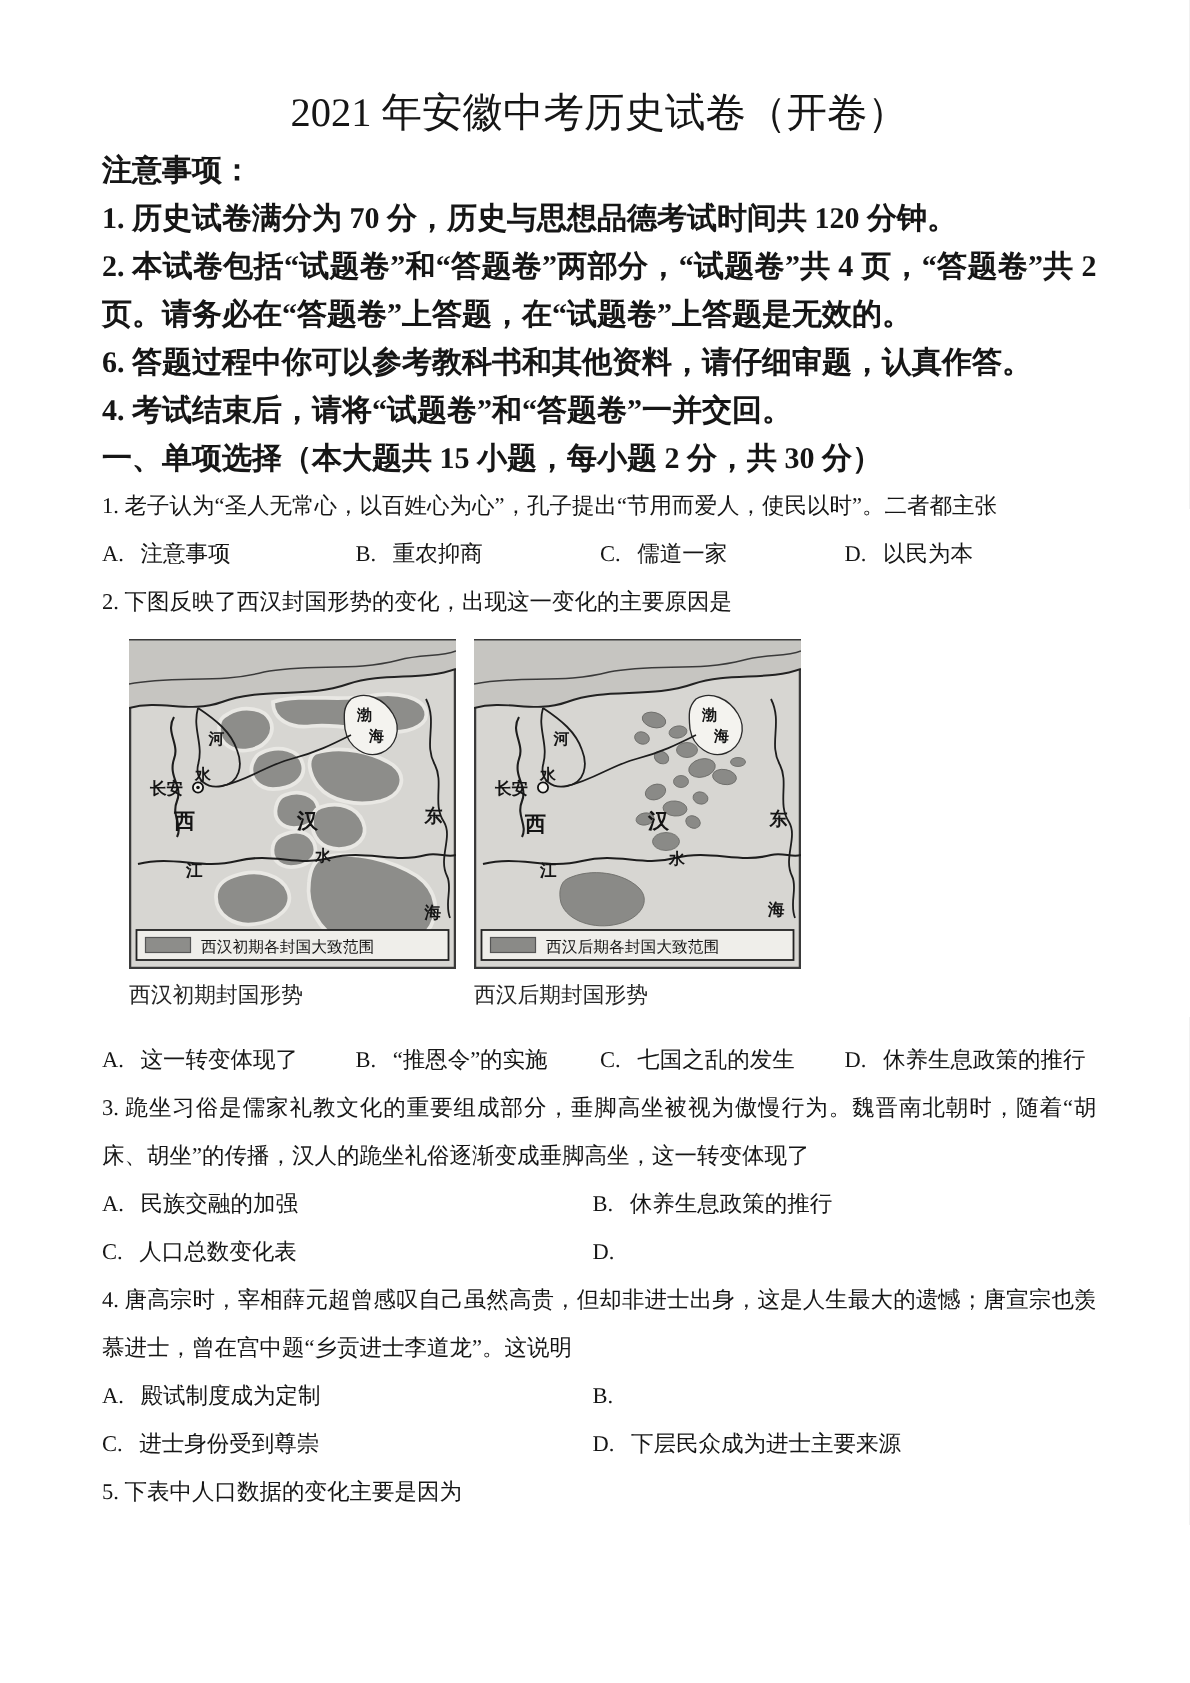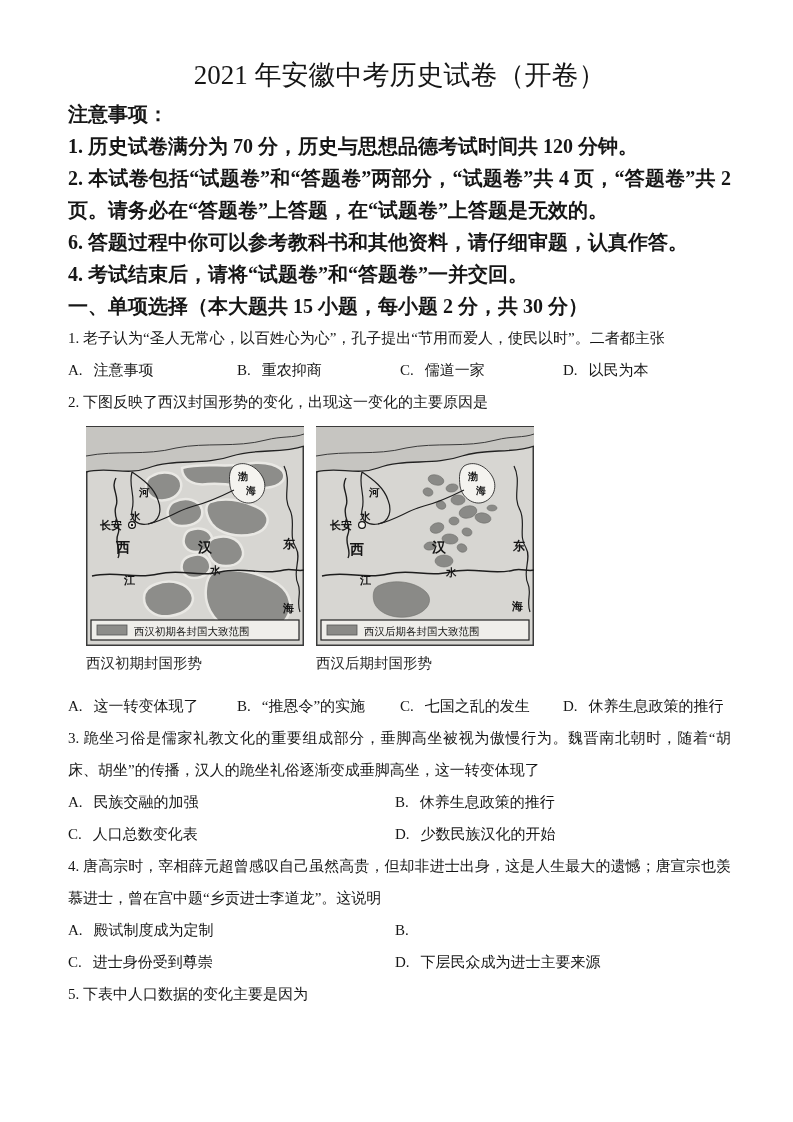--- a/index.html
+++ b/index.html
@@ -227,21 +227,20 @@
           <span class="txt">休养生息政策的推行</span>
         </span>
     </div>
     <div class="opts-row">
       <span class="opt half">
           <span class="lab">C.</span>
           <span class="txt">人口总数变化表</span>
         </span>
       <span class="opt">
           <span class="lab">D.</span>
-          <span class="txt">少数民族汉化的开始</span>
         </span>
     </div>
 
     <p class="line">4. 唐高宗时，宰相薛元超曾感叹自己虽然高贵，但却非进士出身，这是人生最大的遗憾；唐宣宗也羡慕进士，曾在宫中题“乡贡进士李道龙”。这说明</p>
     <div class="opts-row">
       <span class="opt half">
           <span class="lab">A.</span>
           <span class="txt">殿试制度成为定制</span>
         </span>
       <span class="opt">

